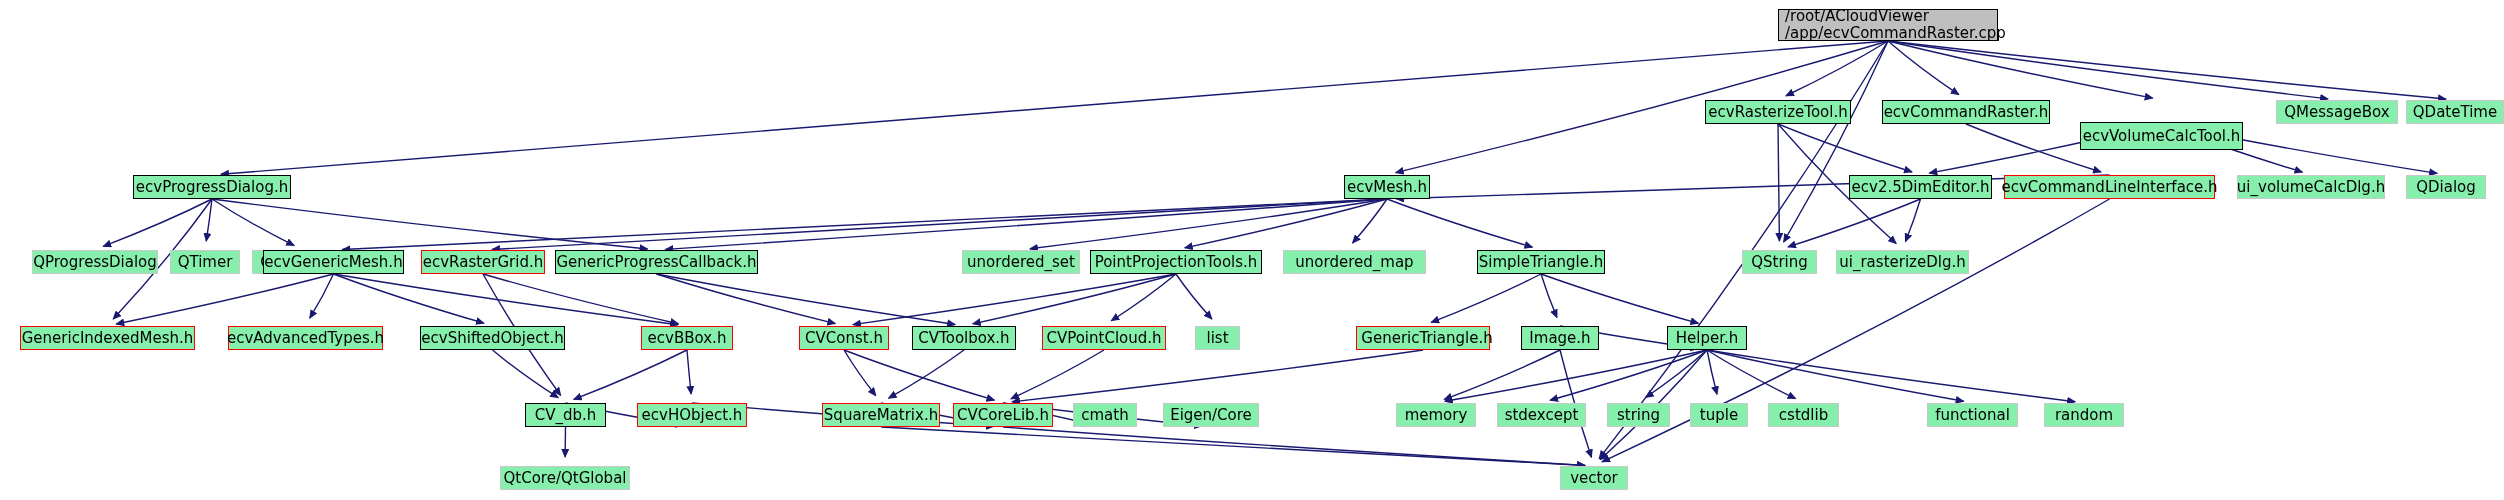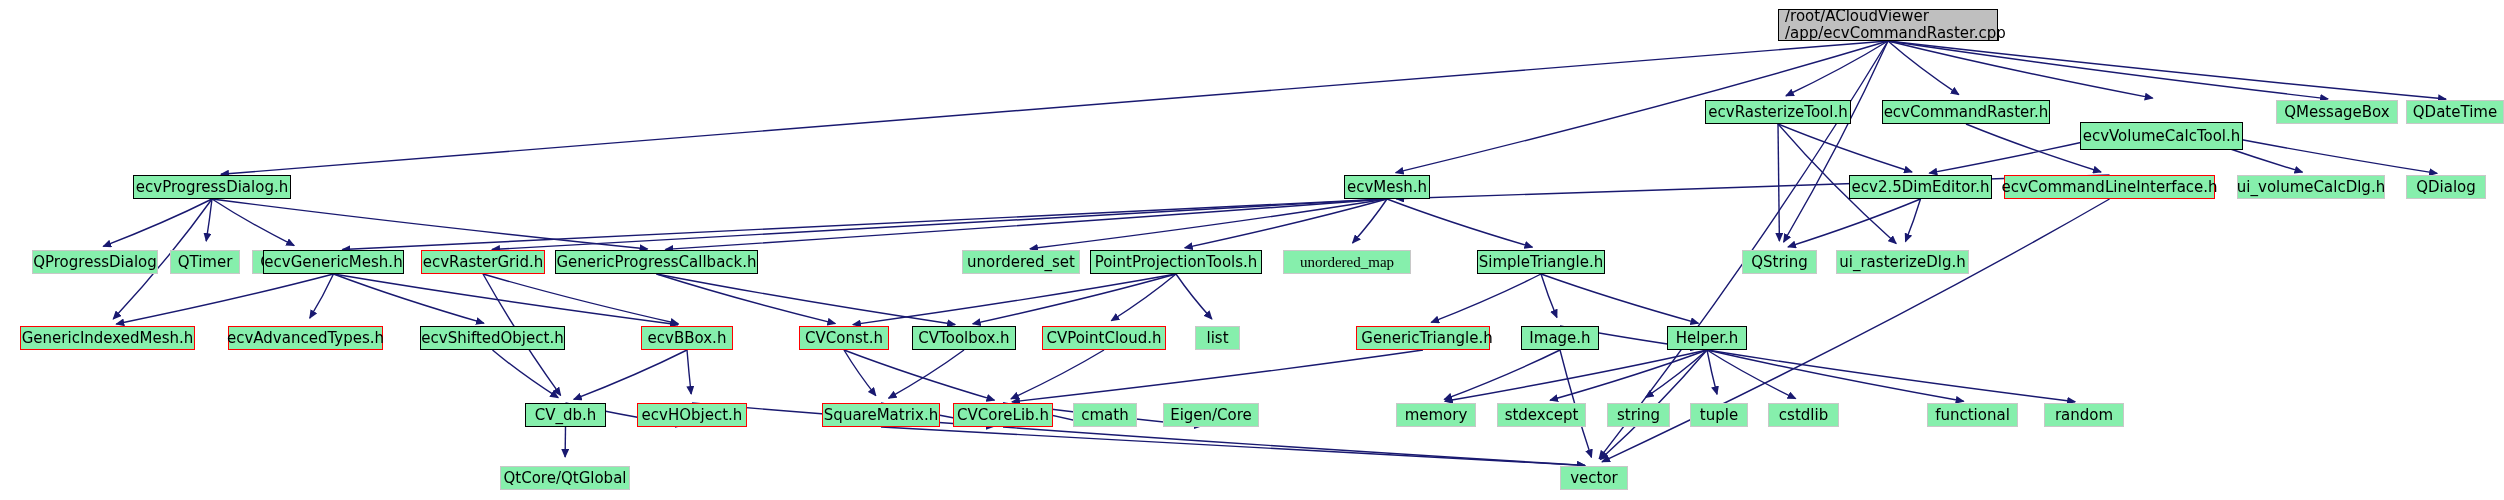--- a/index.html
+++ b/index.html
@@ -119,21 +119,21 @@
       <div class="node g" style="left: 2237px; top: 171px; width: 148px; height: 24px;">ui_volumeCalcDlg.h</div>
       <div class="node g" style="left: 2406px; top: 171px; width: 80px; height: 24px;">QDialog</div>
       <div class="node g" style="left: 32px; top: 246px; width: 126px; height: 24px;">QProgressDialog</div>
       <div class="node g" style="left: 170px; top: 246px; width: 70px; height: 24px;">QTimer</div>
       <div class="node g" style="left: 252px; top: 246px; width: 100px; height: 24px;">QAtomicInt</div>
       <div class="node b" style="left: 263px; top: 246px; width: 141px; height: 24px;">ecvGenericMesh.h</div>
       <div class="node r" style="left: 421px; top: 246px; width: 124px; height: 24px;">ecvRasterGrid.h</div>
       <div class="node b" style="left: 555px; top: 246px; width: 203px; height: 24px;">GenericProgressCallback.h</div>
       <div class="node g" style="left: 962px; top: 246px; width: 118px; height: 24px;">unordered_set</div>
       <div class="node b" style="left: 1090px; top: 246px; width: 172px; height: 24px;">PointProjectionTools.h</div>
-      <div class="node g" style="left: 1283px; top: 246px; width: 128px; height: 24px; font-family: Liberation Serif, serif;">unordered_map</div>
+      <div class="node g" style="left: 1283px; top: 246px; width: 143px; height: 24px;">unordered_map</div>
       <div class="node b" style="left: 1477px; top: 246px; width: 128px; height: 24px;">SimpleTriangle.h</div>
       <div class="node g" style="left: 1742px; top: 246px; width: 75px; height: 24px;">QString</div>
       <div class="node g" style="left: 1836px; top: 246px; width: 133px; height: 24px;">ui_rasterizeDlg.h</div>
       <div class="node r" style="left: 20px; top: 322px; width: 175px; height: 24px;">GenericIndexedMesh.h</div>
       <div class="node r" style="left: 228px; top: 322px; width: 155px; height: 24px;">ecvAdvancedTypes.h</div>
       <div class="node b" style="left: 420px; top: 322px; width: 145px; height: 24px;">ecvShiftedObject.h</div>
       <div class="node r" style="left: 641px; top: 322px; width: 92px; height: 24px;">ecvBBox.h</div>
       <div class="node r" style="left: 799px; top: 322px; width: 90px; height: 24px;">CVConst.h</div>
       <div class="node b" style="left: 912px; top: 322px; width: 104px; height: 24px;">CVToolbox.h</div>
       <div class="node r" style="left: 1042px; top: 322px; width: 124px; height: 24px;">CVPointCloud.h</div>

